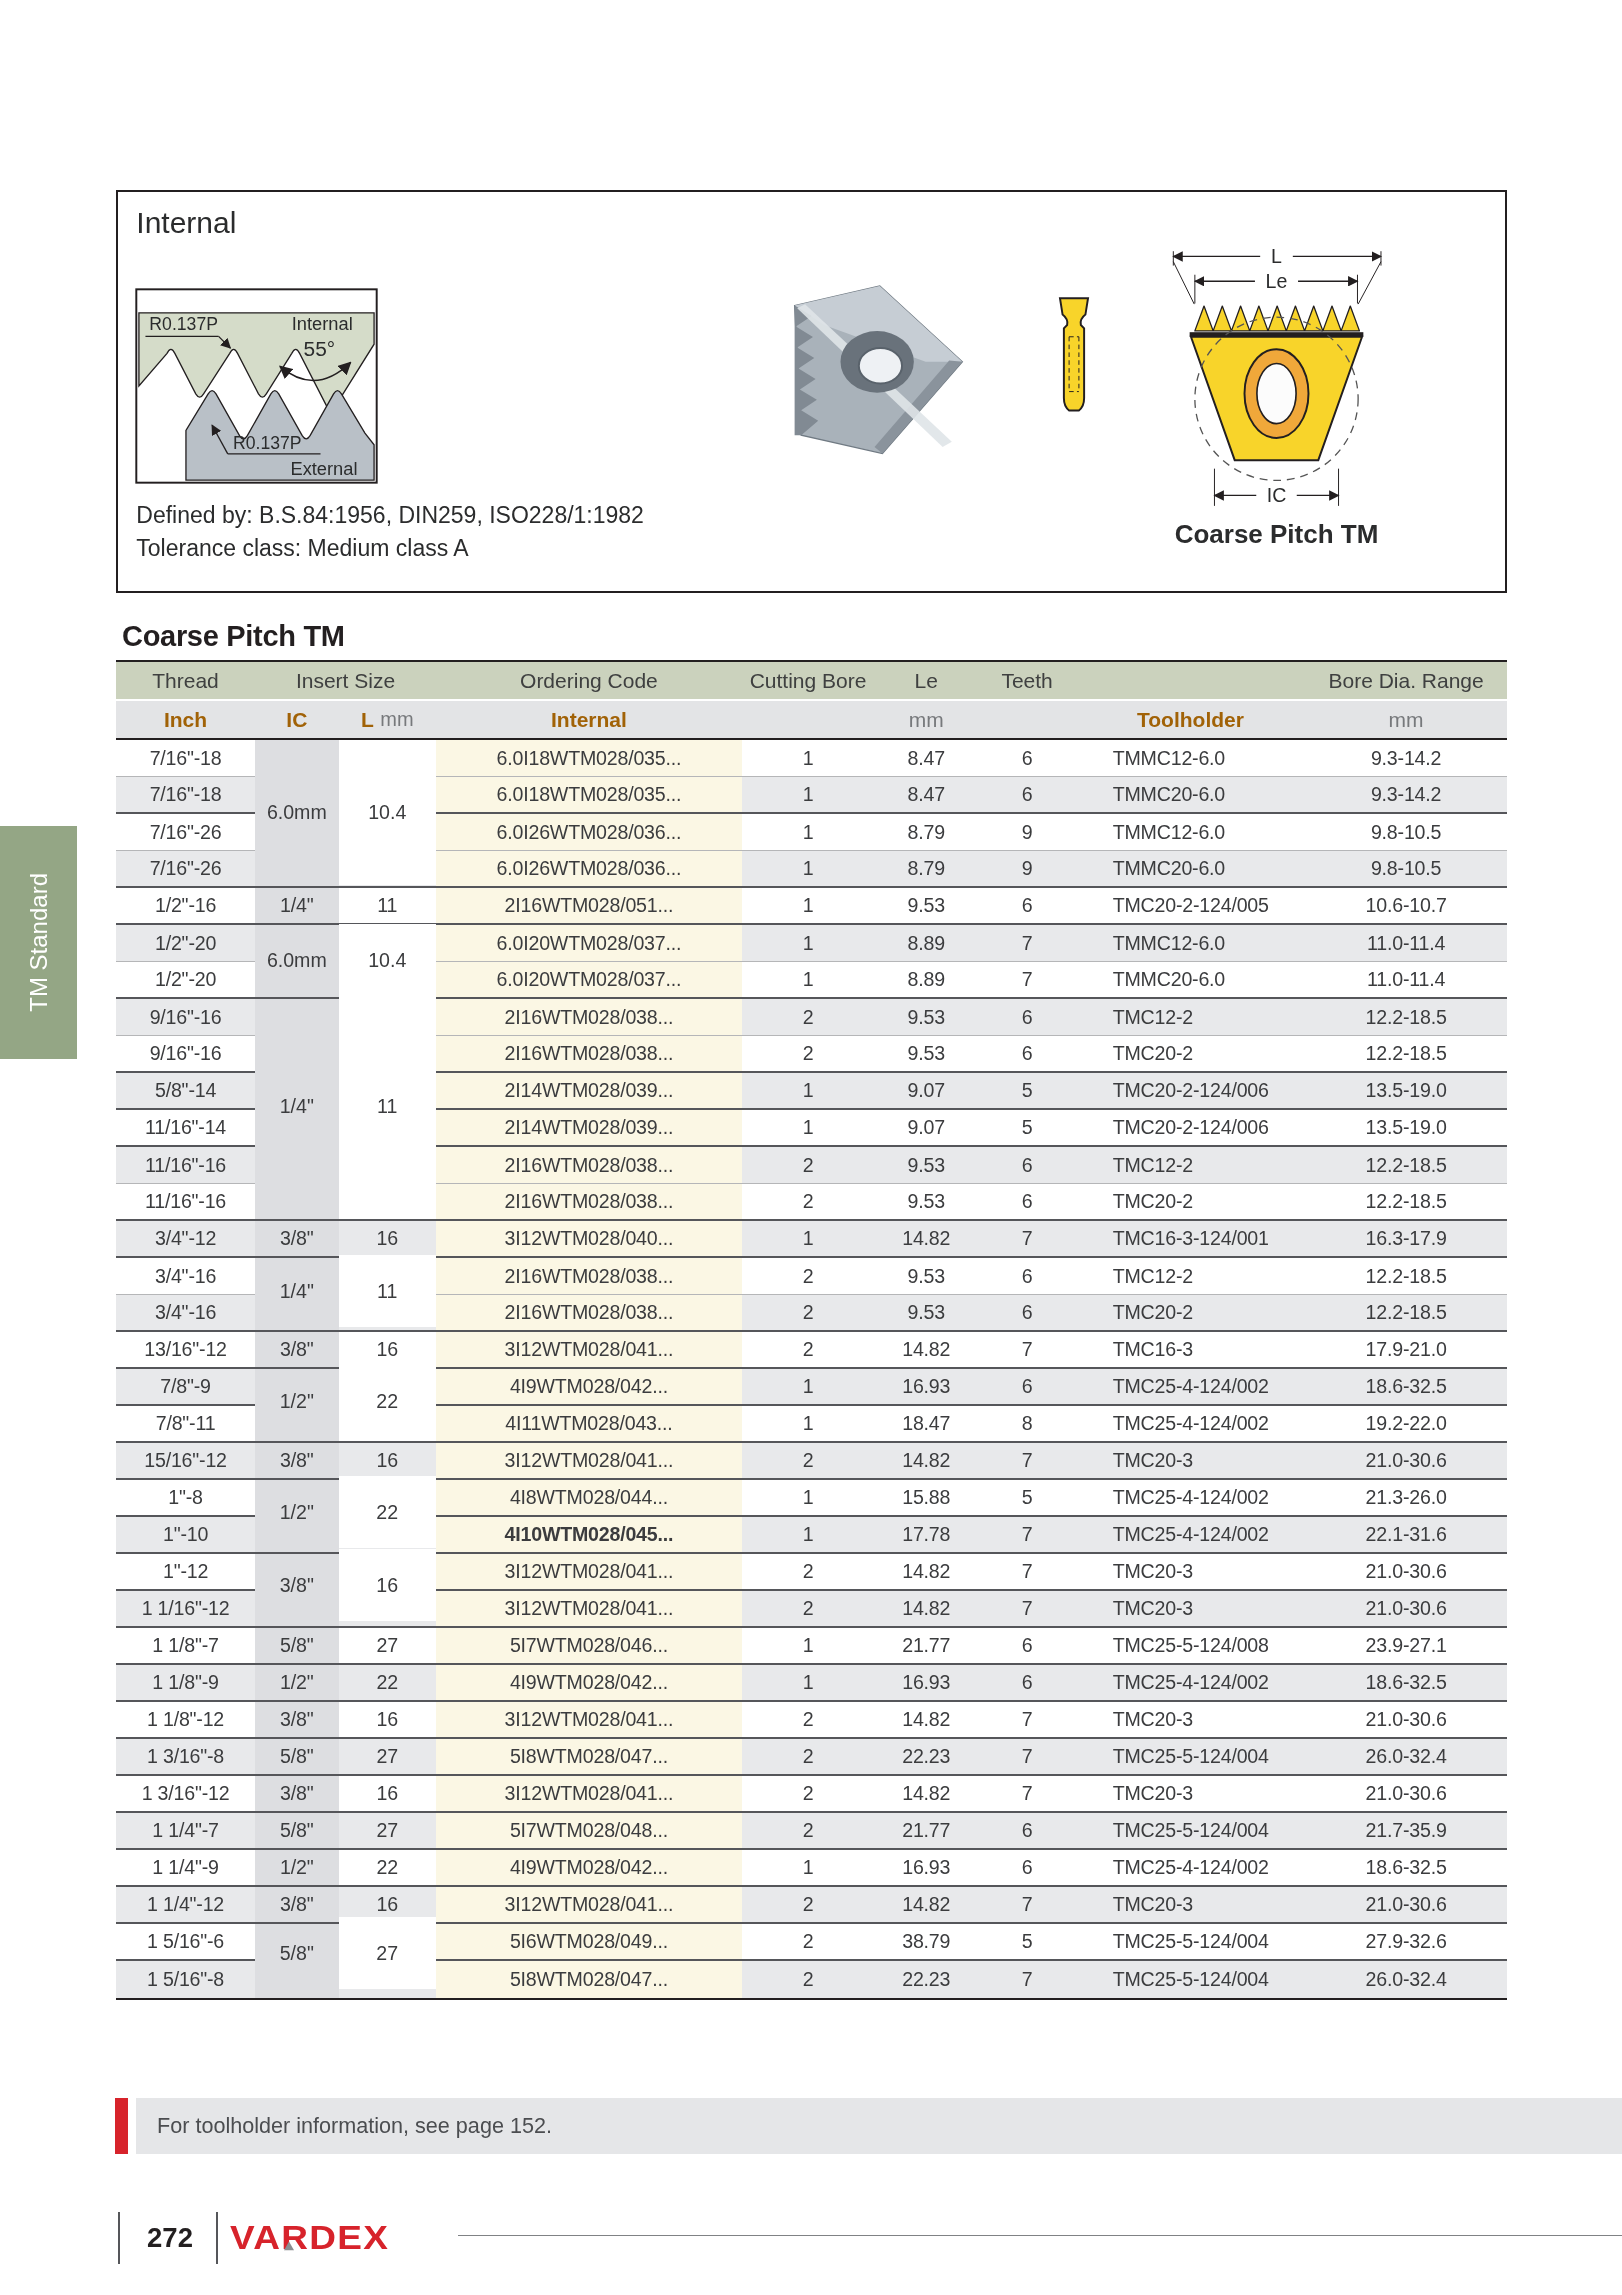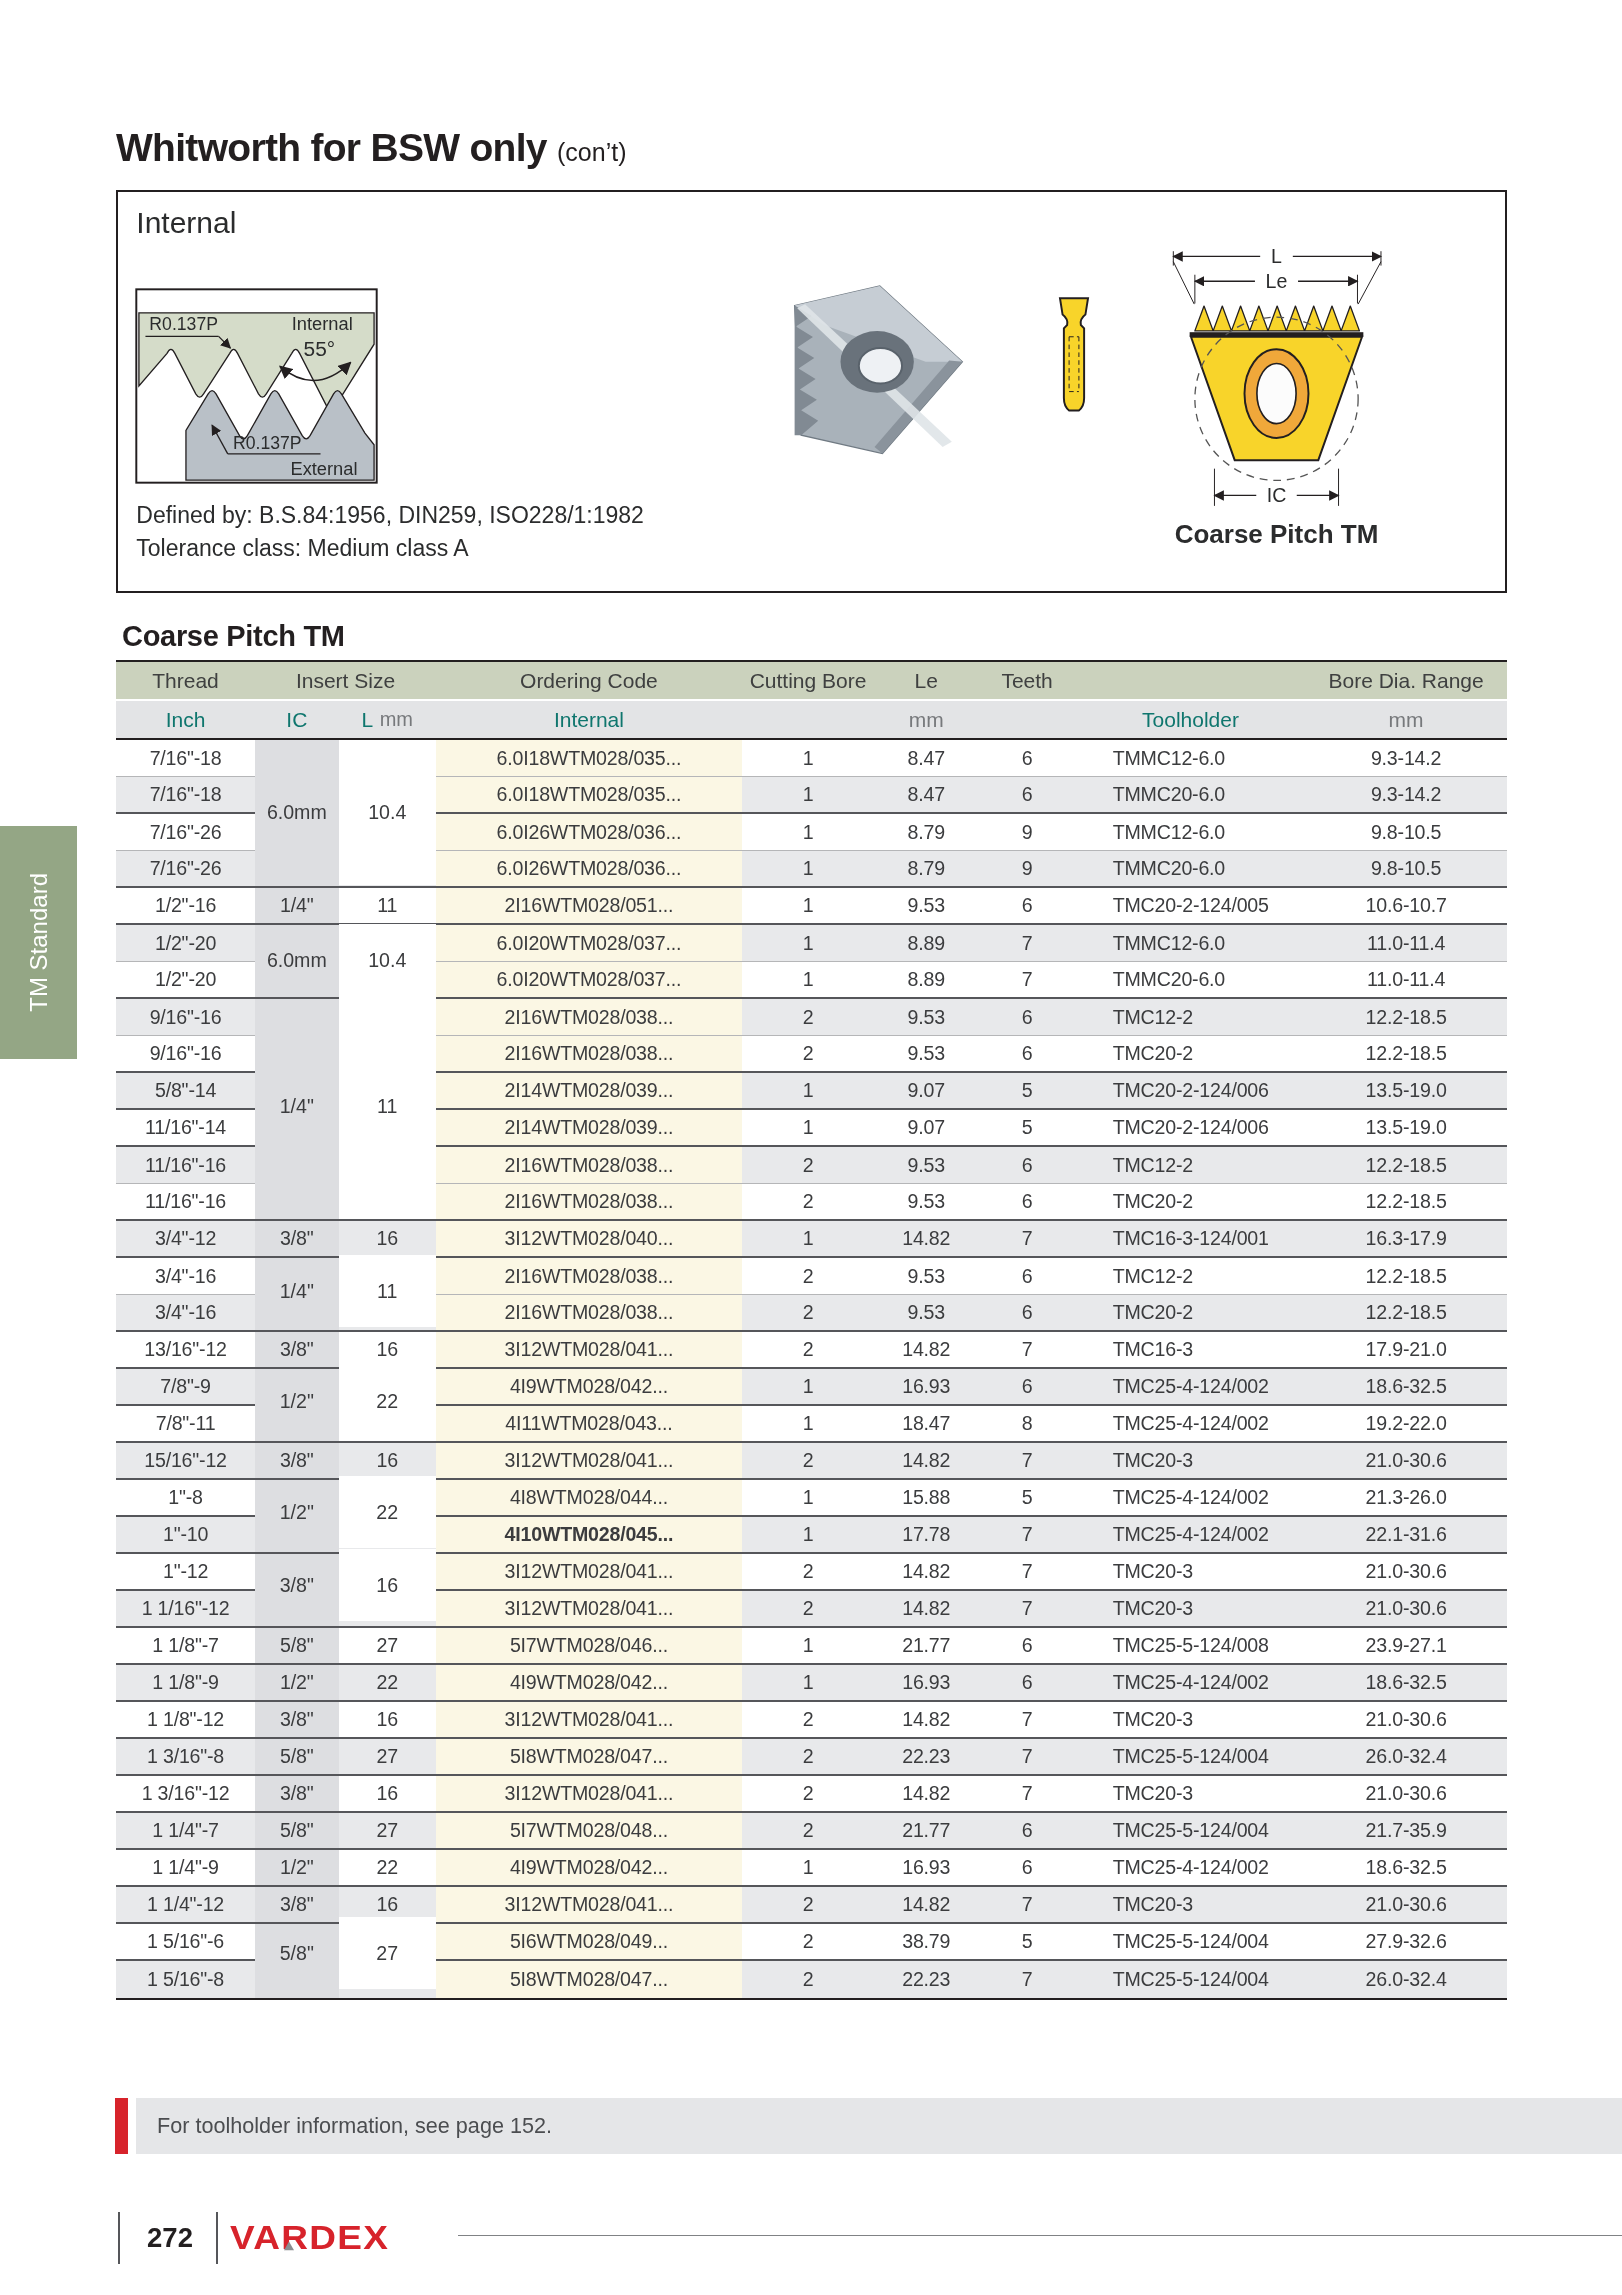--- a/index.html
+++ b/index.html
@@ -26,21 +26,21 @@
   
   .section-title{position:absolute;left:122px;top:620px;font-size:29px;font-weight:bold;letter-spacing:-0.3px;}
 
   
   .cptable{position:absolute;left:116px;top:660px;width:1391px;}
   .c-th{width:10%}.c-ic{width:6%}.c-l{width:7%}.c-ord{width:22%}.c-ce{width:9.5%}
   .c-le{width:7.5%}.c-te{width:7%}.c-hold{width:16.5%}.c-bore{width:14.5%}.c-insert{width:13%}
   .thead1{display:flex;height:37px;background:#cbd2bd;border-top:2.6px solid #231f20;border-bottom:2px solid #ffffff;box-sizing:content-box;}
   .thead2{display:flex;height:37px;background:#e3e4e6;border-bottom:2.6px solid #231f20;}
   .hc{display:flex;align-items:center;justify-content:center;font-size:21px;color:#3f4040;box-sizing:border-box;}
-  .b{font-weight:normal;color:#0f766e;}
+  .b{font-weight:bold;color:#a16207;}
   .unit{font-weight:normal;color:#77797c;}
   .hc .unit{margin-left:6.5px;font-size:20px;}
   .tbody{position:relative;border-bottom:2px solid #231f20;}
   .trow{display:flex;}
   .trow.odd{background:#e8e9eb;}
   .tcell{display:flex;align-items:center;justify-content:center;font-size:19.6px;color:#3b3c3e;
          box-sizing:border-box;letter-spacing:-0.2px;}
   .tcell.c-ic{background:#dddee1;}
   .tcell.c-ord{background:#fbf7e4;text-align:center;}
   .tcell.c-hold{justify-content:flex-start;padding-left:37px;}
@@ -78,24 +78,20 @@
 <div class="page">
 
   <svg width="0" height="0" style="position:absolute">
     <defs>
       <marker id="arr" viewBox="0 0 10 10" refX="9" refY="5" markerWidth="8" markerHeight="8" orient="auto-start-reverse">
         <path d="M0,0 L10,5 L0,10 z" fill="#231f20"></path>
       </marker>
     </defs>
   </svg>
 
-  <div class="title">
-    <span>Whitworth for BSW only</span>
-    <span class="suffix">(con’t)</span>
-  </div>
 
   <div class="figbox">
     <div class="fig-heading">Internal</div>
 
     <svg class="profile-svg" viewBox="0 0 372 300">
       <rect x="2" y="2" width="368" height="296" fill="#ffffff" stroke="#231f20" stroke-width="3"></rect>
       <path d="M6,38 L366,38 L366,86 L306,182 Q300,192 294,182 L252,100 Q246,88 240,100
                L201,162 Q195,172 189,162 L157,100 Q151,88 145,100 L105,162 Q99,172 93,162
                L61,100 Q55,88 49,100 L6,150 Z" fill="#d5dcc9" stroke="#231f20" stroke-width="2"></path>
       <path d="M78,294 L78,218 L112,162 Q118,152 124,162 L160,226 Q166,236 172,226

